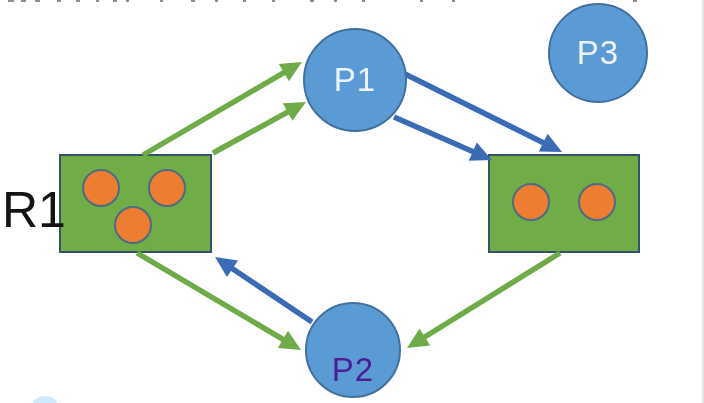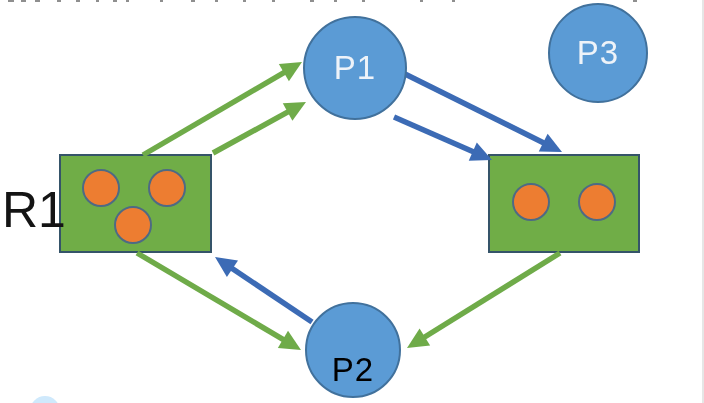--- a/index.html
+++ b/index.html
@@ -54,25 +54,25 @@
       <g>
         <line x1="137" y1="253" x2="285.5070851988863" y2="340.8365077090974" stroke="#6fab49" stroke-width="5.5"></line>
         <polygon points="301,350 277.83410368153255,347.9164338834546 288.01576178253544,330.70208410443934" fill="#6fab49"></polygon>
       </g>
       <g>
         <line x1="560" y1="253" x2="422.2919785348606" y2="338.5049806482891" stroke="#6fab49" stroke-width="5.5"></line>
         <polygon points="407,348 419.5656308730536,328.4269337925259 430.1156523749545,345.4180210534821" fill="#6fab49"></polygon>
       </g>
     </svg>
   <div class="layer" id="process-layer">
-      <div class="proc" style="left: 303px; top: 16px; width: 104px; height: 104px; background: rgb(91, 155, 213); border-color: rgb(65, 113, 156);">
+      <div class="proc" style="left: 303px; top: 28px; width: 104px; height: 104px; background: rgb(91, 155, 213); border-color: rgb(65, 113, 156);">
         <span style="color: rgb(238, 243, 249);">P1</span>
       </div>
       <div class="proc" style="left: 305px; top: 302px; width: 96px; height: 96px; background: rgb(91, 155, 213); border-color: rgb(65, 113, 156);">
-        <span style="color: #000000; margin-top: 40px;">P2</span>
+        <span style="color: #4c1d95; margin-top: 40px;">P2</span>
       </div>
       <div class="proc" style="left: 548px; top: 3px; width: 100px; height: 100px; background: rgb(91, 155, 213); border-color: rgb(65, 113, 156);">
         <span style="color: rgb(238, 243, 249);">P3</span>
       </div>
     </div>
 
   <div class="rlabel" id="label-r1" style="left: 2px; top: 185px; color: rgb(20, 20, 20);">R1</div>
 
   <div class="layer" id="artifact-layer">
     <div class="edge-line" style="background: rgb(230, 230, 230);"></div>

